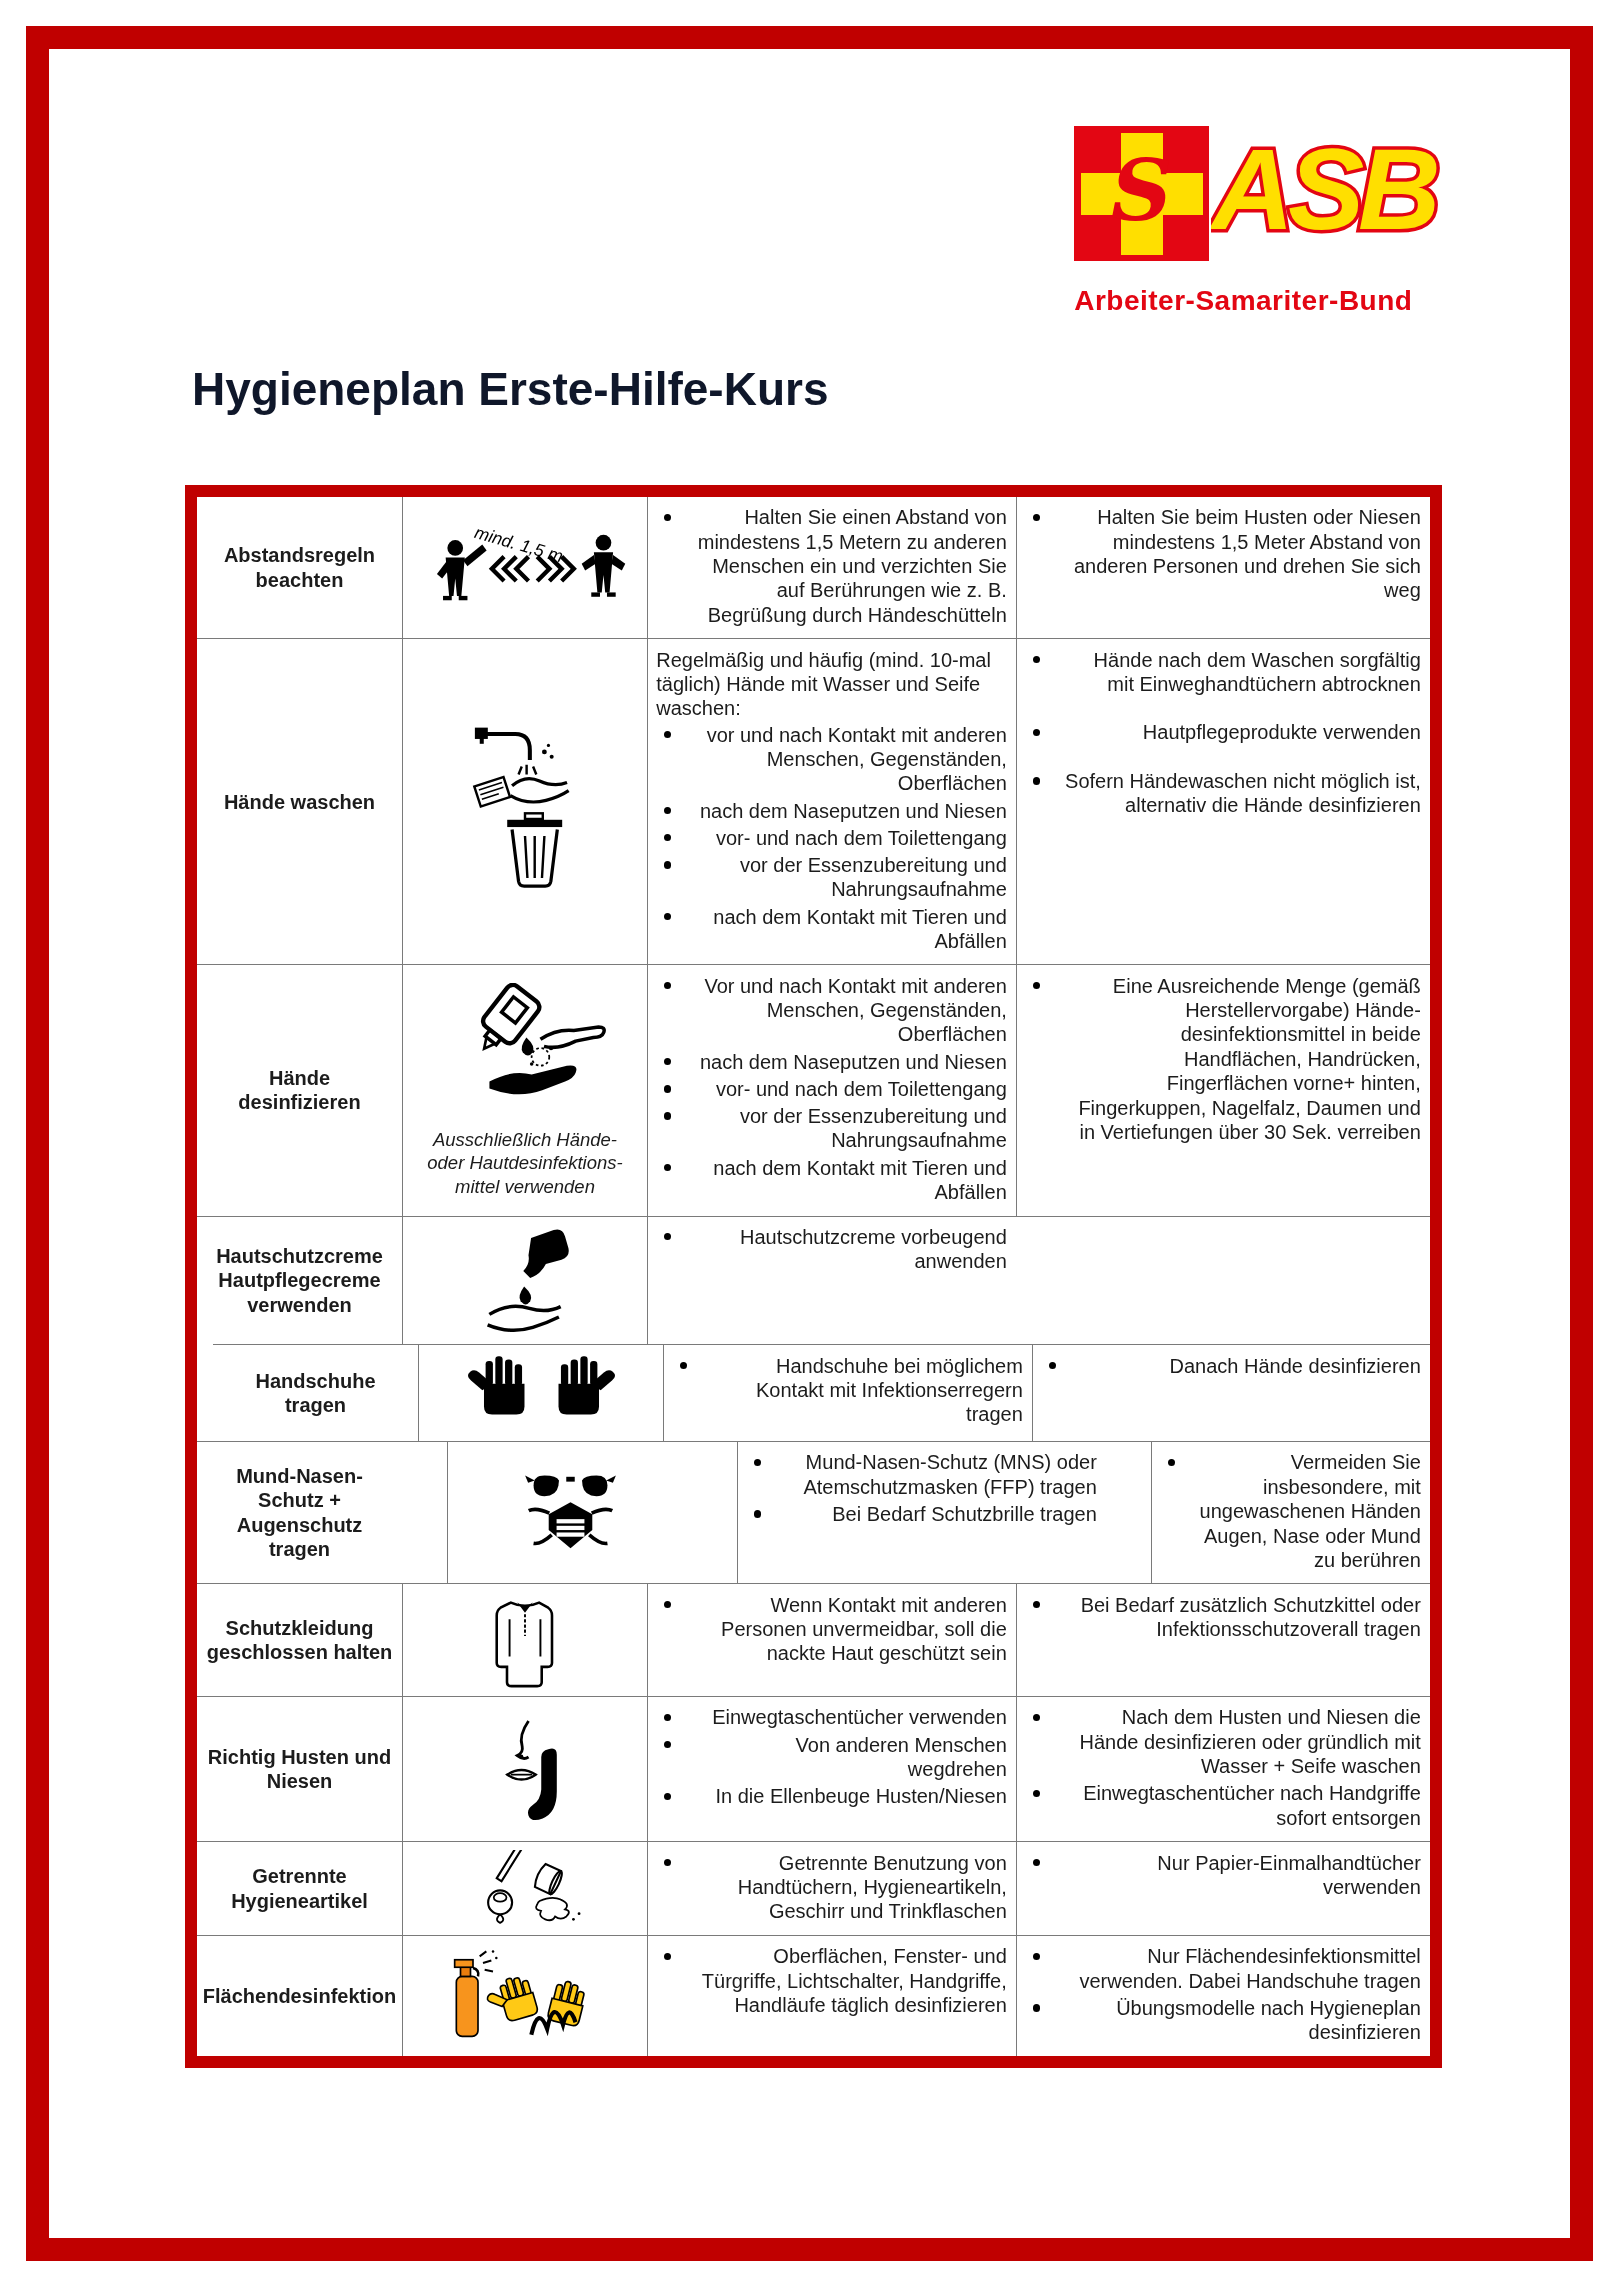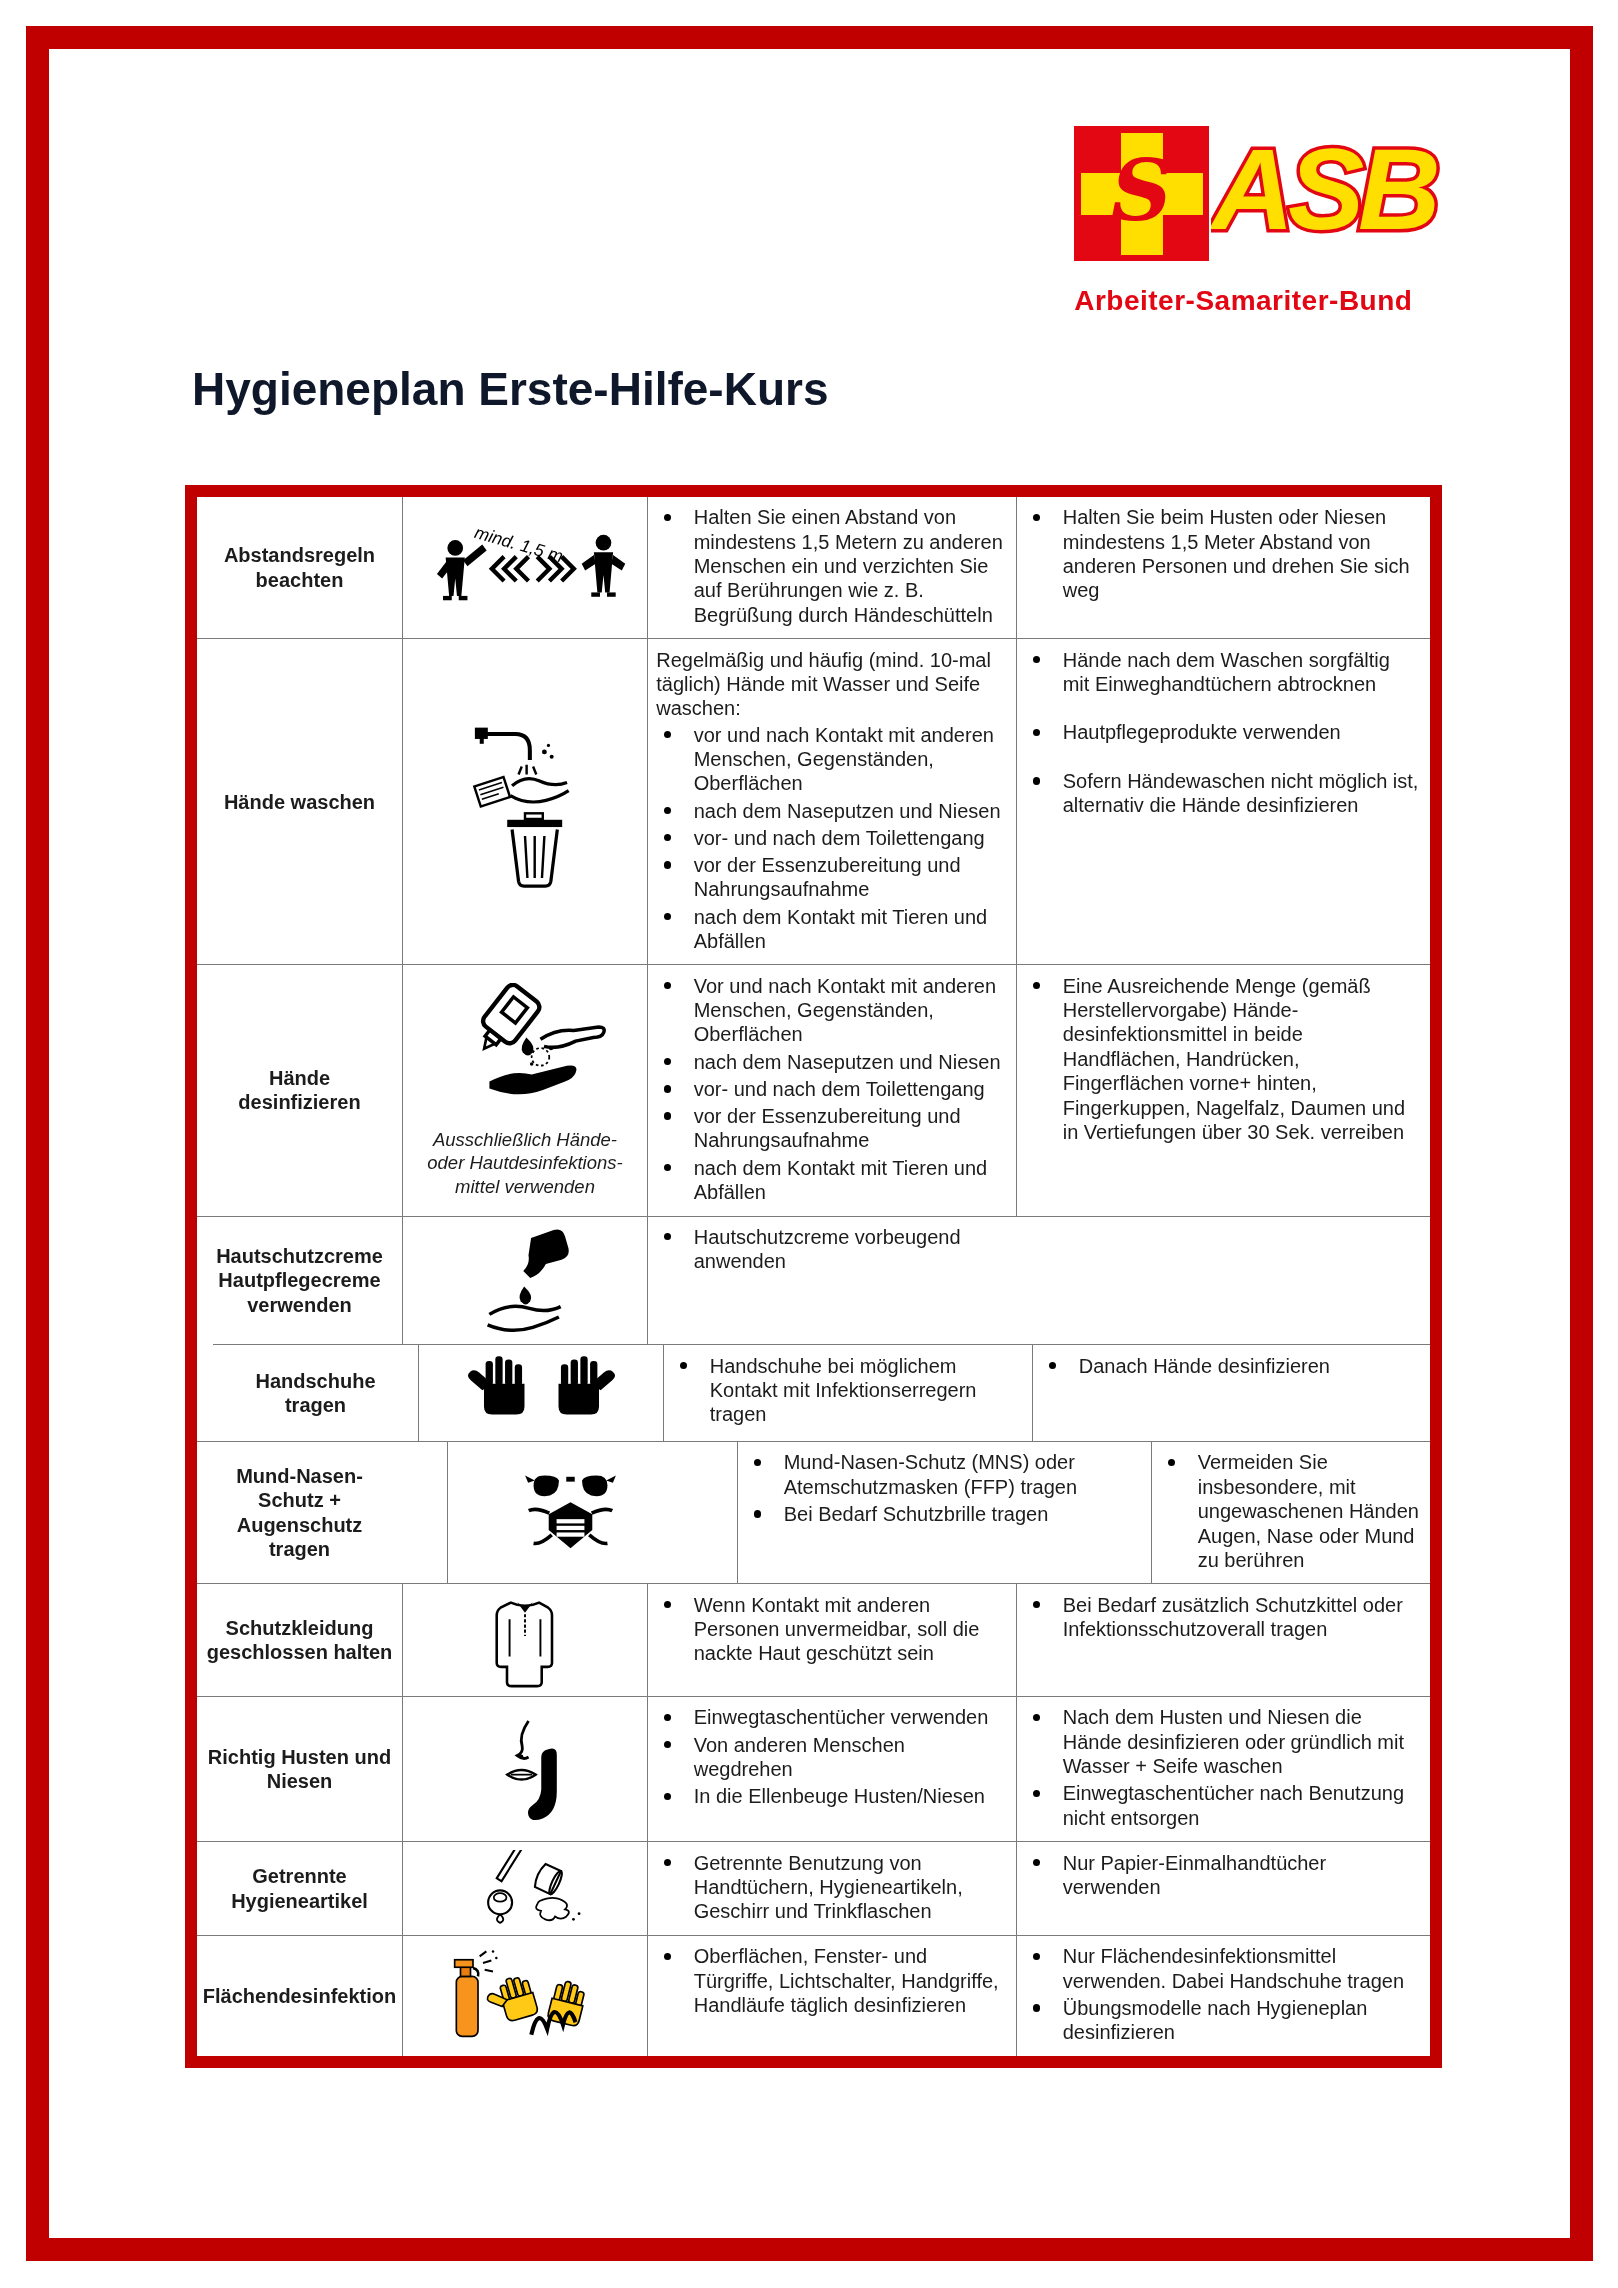--- a/index.html
+++ b/index.html
@@ -25,21 +25,21 @@
   .hygiene-table { position:absolute; left:185px; top:485px; width:1257px; border:12px solid #c00000; background:#fff; }
   .trow { display:grid; grid-template-columns:205px 245px 369px 1fr; }
   .trow + .trow { border-top:0.9px solid #7a7a7a; }
   .cell { border-left:0.9px solid #7a7a7a; font-size:20px; line-height:1.22; }
   .cell:first-child { border-left:none; }
   .c-label { display:flex; align-items:center; justify-content:center; text-align:center; font-weight:bold; padding:7.4px 9.2px; }
   .c-icon  { display:flex; flex-direction:column; align-items:center; justify-content:center; padding:7.4px 5.5px; }
   .c-list  { padding:8.3px 9.2px 8.3px 3.7px; }
   .intro { margin:0 0 1.8px 4.6px; }
   ul { list-style:none; margin:0; padding:0; }
-  li { position:relative; padding-left:42px; margin-bottom:2.8px; }
+  li { position:relative; padding-left:42px; margin-bottom:2.8px;text-align:right; }
   li::before { content:""; position:absolute; left:12px; top:8.3px; width:7.4px; height:7.4px; border-radius:50%; background:#000; }
   .spaced li + li { margin-top:24px; }
   .caption { font-style:italic; font-size:18.5px; text-align:center; margin-top:13px; line-height:1.25; max-width:198px; }
   .icon-wrap { display:flex; align-items:center; justify-content:center; }
 </style>
 </head>
 <body>
 
 <div class="page-frame"></div>
 
@@ -344,21 +344,21 @@
       <div class="cell c-list">
         <ul>
           <li>Einwegtaschentücher verwenden</li>
           <li>Von anderen Menschen wegdrehen</li>
           <li>In die Ellenbeuge Husten/Niesen</li>
         </ul>
       </div>
       <div class="cell c-list">
         <ul>
           <li>Nach dem Husten und Niesen die Hände desinfizieren oder gründlich mit Wasser + Seife waschen</li>
-          <li>Einwegtaschentücher nach Benutzung nicht entsorgen</li>
+          <li>Einwegtaschentücher nach Handgriffe sofort entsorgen</li>
         </ul>
       </div>
     </div>
     <div class="trow" style="min-height: 83px;">
       <div class="cell c-label">
         <div class="label">Getrennte Hygieneartikel</div>
       </div>
       <div class="cell c-icon">
         <div class="icon-wrap">
           <svg width="141" height="78" viewBox="0 0 200 110">

